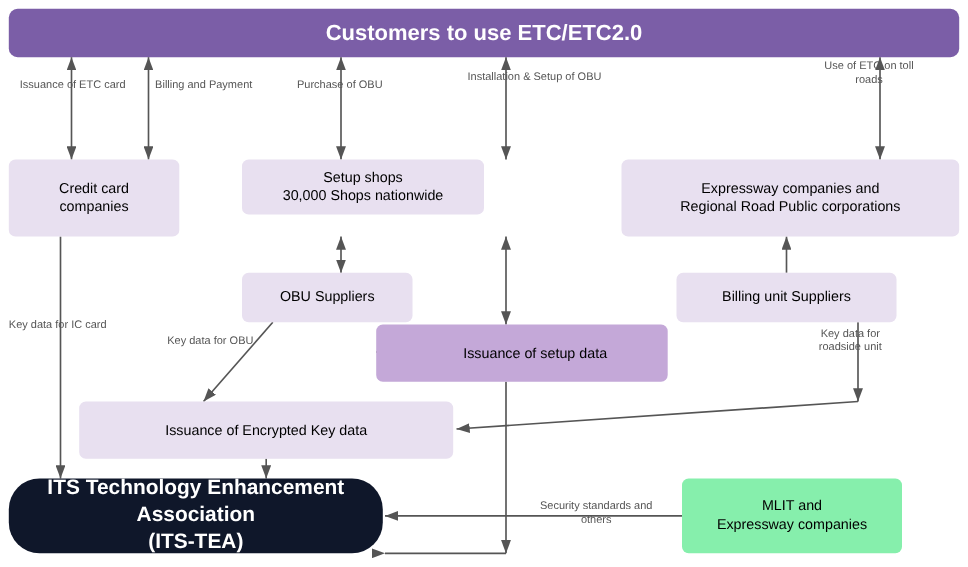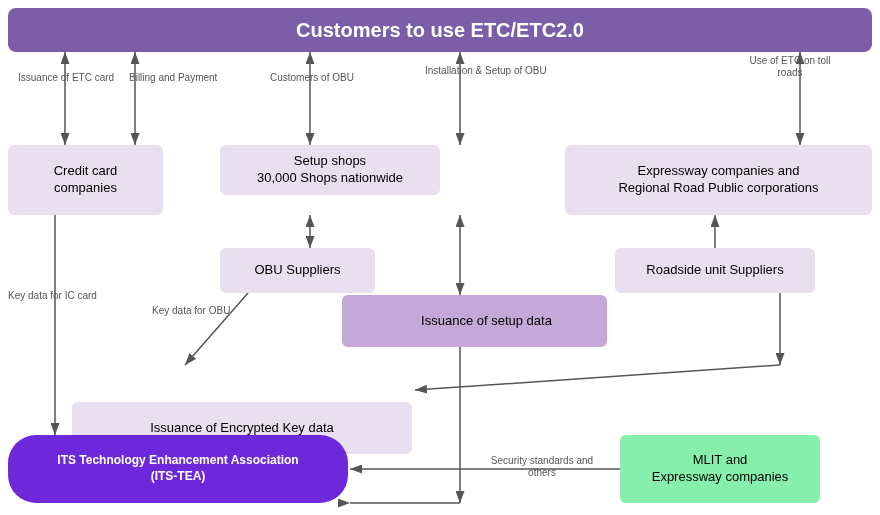--- a/index.html
+++ b/index.html
@@ -53,24 +53,24 @@
       background: #e8e0f0;
       border: none;
     }
 
     .box-purple {
       background: #c4a8d8;
       padding-left: 24px;
     }
 
     .box-orange {
-      background: #6d28d9;
+      background: #0f172a;
       color: #fff;
       font-weight: bold;
-      font-size: 12px;
+      font-size: 19px;
       border-radius: 28px;
     }
 
     .box-gray {
       background: #86efac;
     }
 
     
     .box-credit {
       left: 8px;
@@ -118,21 +118,20 @@
       width: 265px;
       height: 52px;
     }
 
     
     .box-issuance-encrypted {
       left: 72px;
       top: 365px;
       width: 340px;
       height: 52px;
-      margin-top: 37px;
     }
 
     
     .box-its {
       left: 8px;
       top: 435px;
       width: 340px;
       height: 68px;
     }
 
@@ -216,54 +215,56 @@
 
     <line x1="780" y1="293" x2="780" y2="365" stroke="#555" stroke-width="1.5" marker-end="url(#arrowhead)"></line>
     <line x1="780" y1="365" x2="415" y2="390" stroke="#555" stroke-width="1.5" marker-end="url(#arrowhead)"></line>
 
     <line x1="620" y1="469" x2="350" y2="469" stroke="#555" stroke-width="1.5" marker-end="url(#arrowhead)"></line>
 
   </svg>
 
   <div class="arrow-label" style="left:18px;top:72px;">Issuance of
 ETC card</div>
-  <div class="arrow-label" style="left:129px;top:72px;">Billing and
+  <div class="arrow-label" style="left:141px;top:72px;">Billing and
 Payment</div>
-  <div class="arrow-label" style="left:270px;top:72px;">Customers
+  <div class="arrow-label" style="left:270px;top:72px;">Purchase
 of OBU</div>
   <div class="arrow-label" style="left:425px;top:65px;">Installation &amp;
 Setup of OBU</div>
   <div class="arrow-label" style="left:745px;top:55px;width:90px;">Use of ETC
 on toll roads</div>
 
   <div class="arrow-label" style="left:8px;top:290px;">Key data for
 IC card</div>
   <div class="arrow-label" style="left:152px;top:305px;">Key data for
 OBU</div>
+  <div class="arrow-label" style="left:728px;top:298px;width:90px;">Key data for
+roadside unit</div>
   <div class="arrow-label" style="left:465px;top:455px;width:110px;margin-left:22px;">Security standards
 and others</div>
 
   <div class="box box-light-purple box-credit">
     <span>Credit card<br>companies</span>
   </div>
 
   <div class="box box-light-purple box-setup-shops">
     <span>Setup shops<br>30,000 Shops nationwide</span>
   </div>
 
   <div class="box box-light-purple box-expressway">
     <span>Expressway companies and<br>Regional Road Public corporations</span>
   </div>
 
   <div class="box box-light-purple box-obu">
     <span>OBU Suppliers</span>
   </div>
 
   <div class="box box-light-purple box-roadside">
-    <span>Roadside unit Suppliers</span>
+    <span>Billing unit Suppliers</span>
   </div>
 
   <div class="box box-purple box-issuance-setup">
     <span>Issuance of setup data</span>
   </div>
 
   <div class="box box-light-purple box-issuance-encrypted">
     <span>Issuance of Encrypted Key data</span>
   </div>
 

